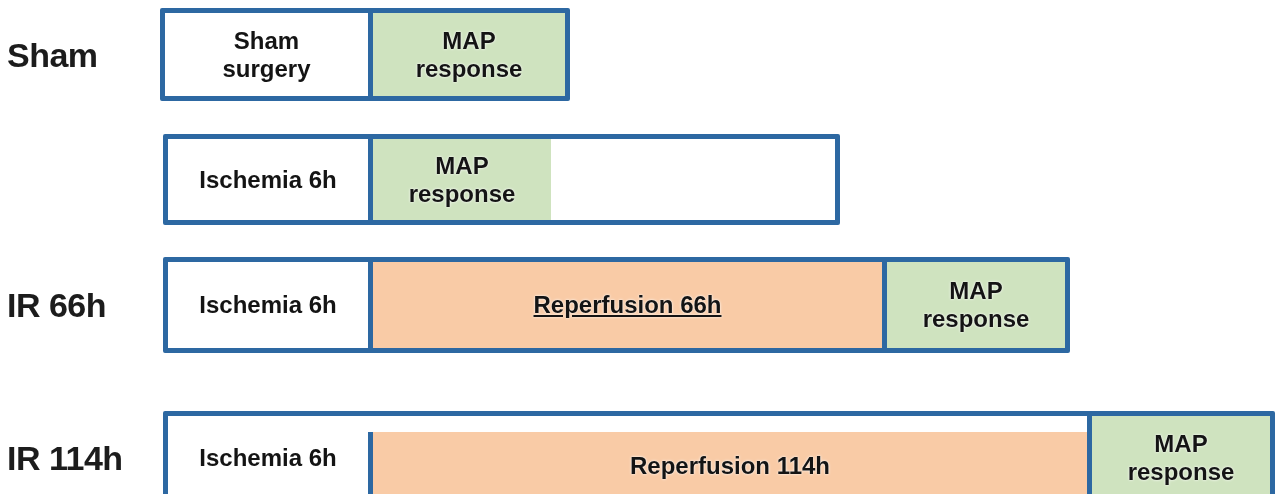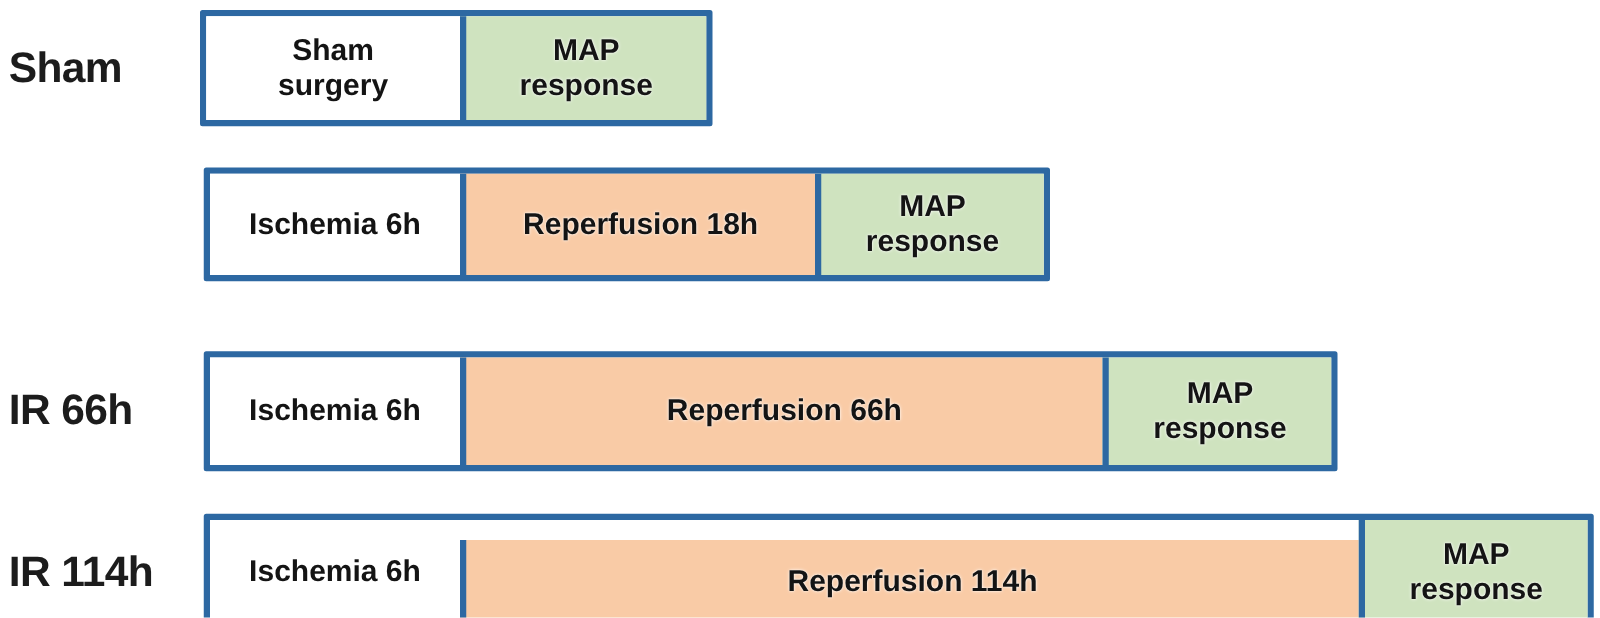--- a/index.html
+++ b/index.html
@@ -75,31 +75,30 @@
       <div class="seg white" style="width:203px;">Sham
 surgery</div>
       <div class="seg green" style="width:192px;">MAP
 response</div>
     </div>
   </div>
 
   <div class="row" style="top:134px; height:91px;">
     <div class="box" style="left:163px; width:677px;">
       <div class="seg white" style="width:200px;">Ischemia 6h</div>
-      <div class="seg orange" style="width:279px;">Reperfusion 18h</div>
       <div class="seg green" style="width:178px;">MAP
 response</div>
     </div>
   </div>
 
-  <div class="row" style="top:257px; height:96px;margin-top:24px;">
+  <div class="row" style="top:257px; height:96px;">
     <div class="row-label">IR 66h</div>
     <div class="box" style="left:163px; width:907px;">
       <div class="seg white" style="width:200px;">Ischemia 6h</div>
-      <div class="seg orange" style="width:509px;">Reperfusion 66h</div>
+      <div class="seg orange" style="width:509px;text-decoration:underline;">Reperfusion 66h</div>
       <div class="seg green" style="width:178px;">MAP
 response</div>
     </div>
   </div>
 
   <div class="row" style="top:411px; height:93px;">
     <div class="row-label">IR 114h</div>
     <div class="box" style="left:163px; width:1112px;">
       <div class="seg white" style="width:200px;">Ischemia 6h</div>
       <div class="seg orange" style="width:714px;margin-top:16px;">Reperfusion 114h</div>

